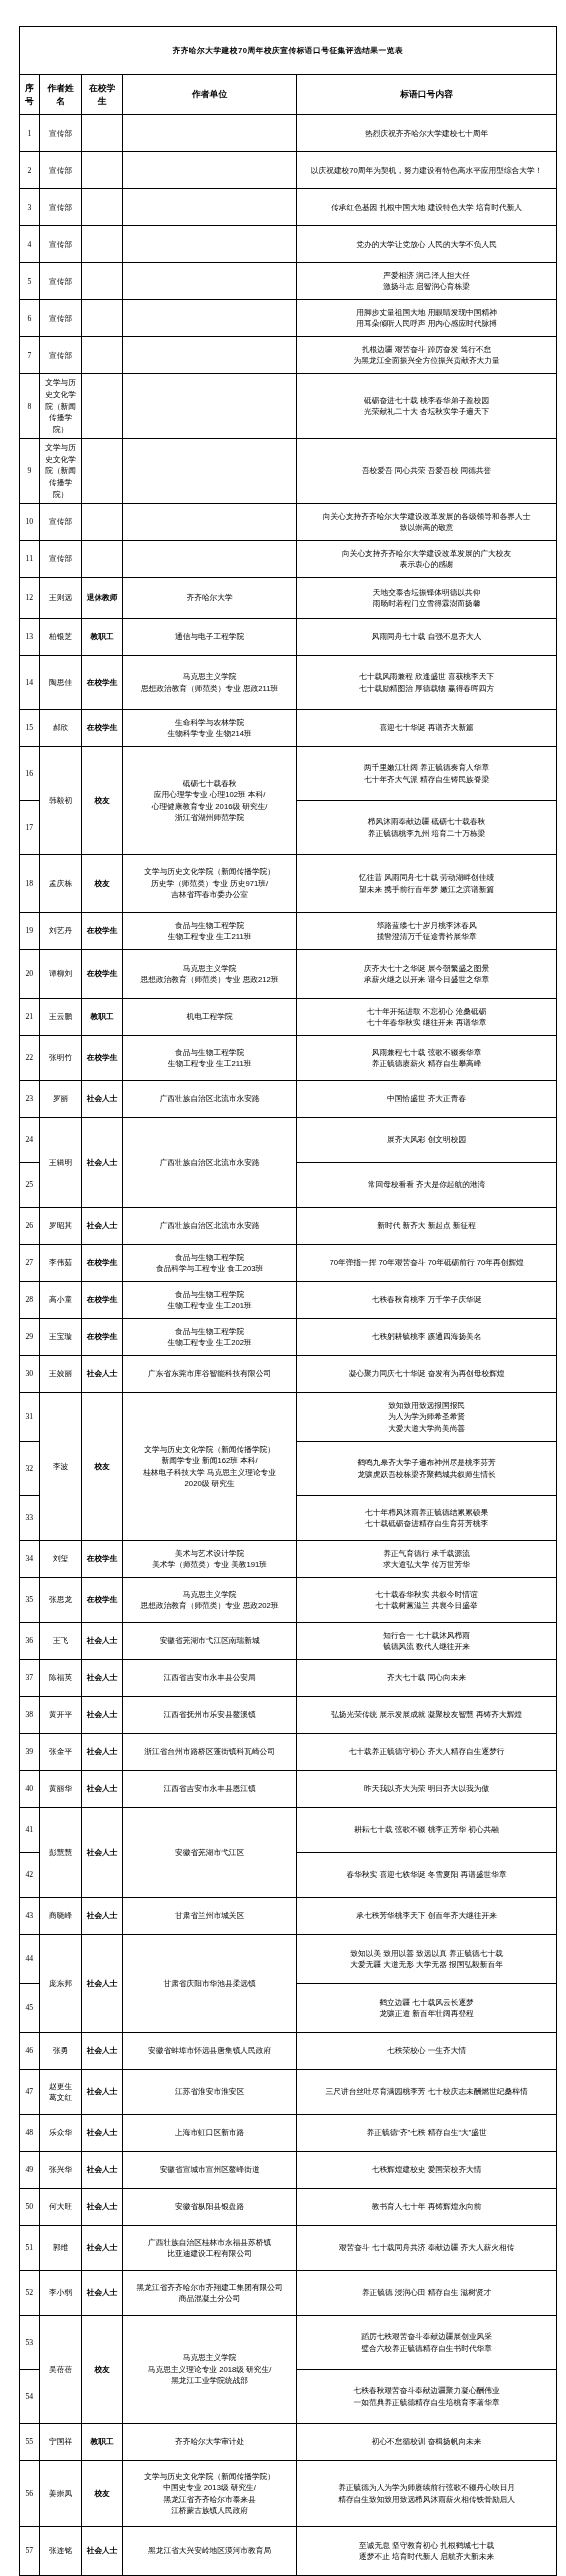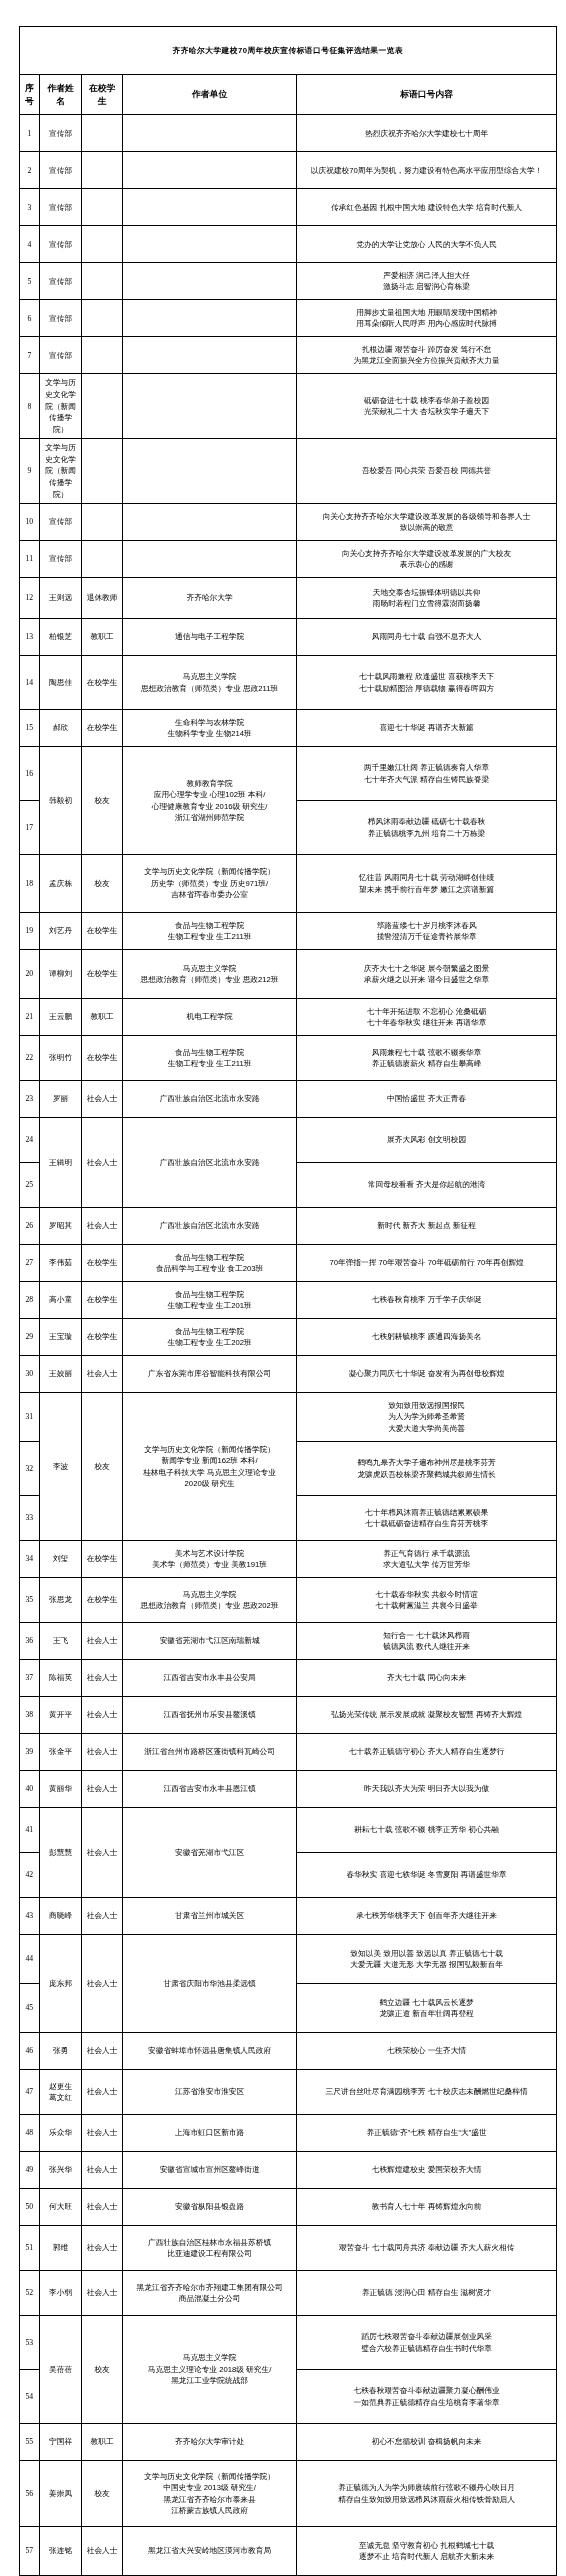--- a/index.html
+++ b/index.html
@@ -21,21 +21,21 @@
     padding:3.1px 3.1px;
     text-align:center;
     vertical-align:middle;
     font-size:7.7px;
     line-height:1.5;
     white-space:pre-line;
     word-break:break-word;
   }
   .col-no{width:20.6px;font-family:"Liberation Serif", serif;font-size:8.8px;}
   .col-name{width:42px;}
-  .col-cat{width:41px;}
+  .col-cat{width:41px;font-weight:bold;}
   .col-unit{width:174px;}
   .col-slogan{width:260px;}
   td.title-cell{
     height:41px;
     font-size:15.5px;
     font-weight:700;
     letter-spacing:0.5px;
     white-space:normal;
   }
   tr.header-row th{
@@ -182,21 +182,21 @@
           <td class="col-name">郝欣</td>
           <td class="col-cat">在校学生</td>
           <td class="col-unit">生命科学与农林学院
 生物科学专业 生物214班</td>
           <td class="col-slogan">喜迎七十华诞 再谱齐大新篇</td>
         </tr>
         <tr style="height: 54px;">
           <td class="col-no">16</td>
           <td class="col-name" rowspan="2">韩毅初</td>
           <td class="col-cat" rowspan="2">校友</td>
-          <td class="col-unit" rowspan="2">教师教育学院
+          <td class="col-unit" rowspan="2">砥砺七十载春秋
 应用心理学专业 心理102班 本科/
 心理健康教育专业 2016级 研究生/
 浙江省湖州师范学院</td>
           <td class="col-slogan">两千里嫩江壮阔 养正毓德奏育人华章
 七十年齐大气派 精存自生铸民族脊梁</td>
         </tr>
         <tr style="height: 54px;">
           <td class="col-no">17</td>
           <td class="col-slogan">栉风沐雨奉献边疆 砥砺七十载春秋
 养正毓德桃李九州 培育二十万栋梁</td>

